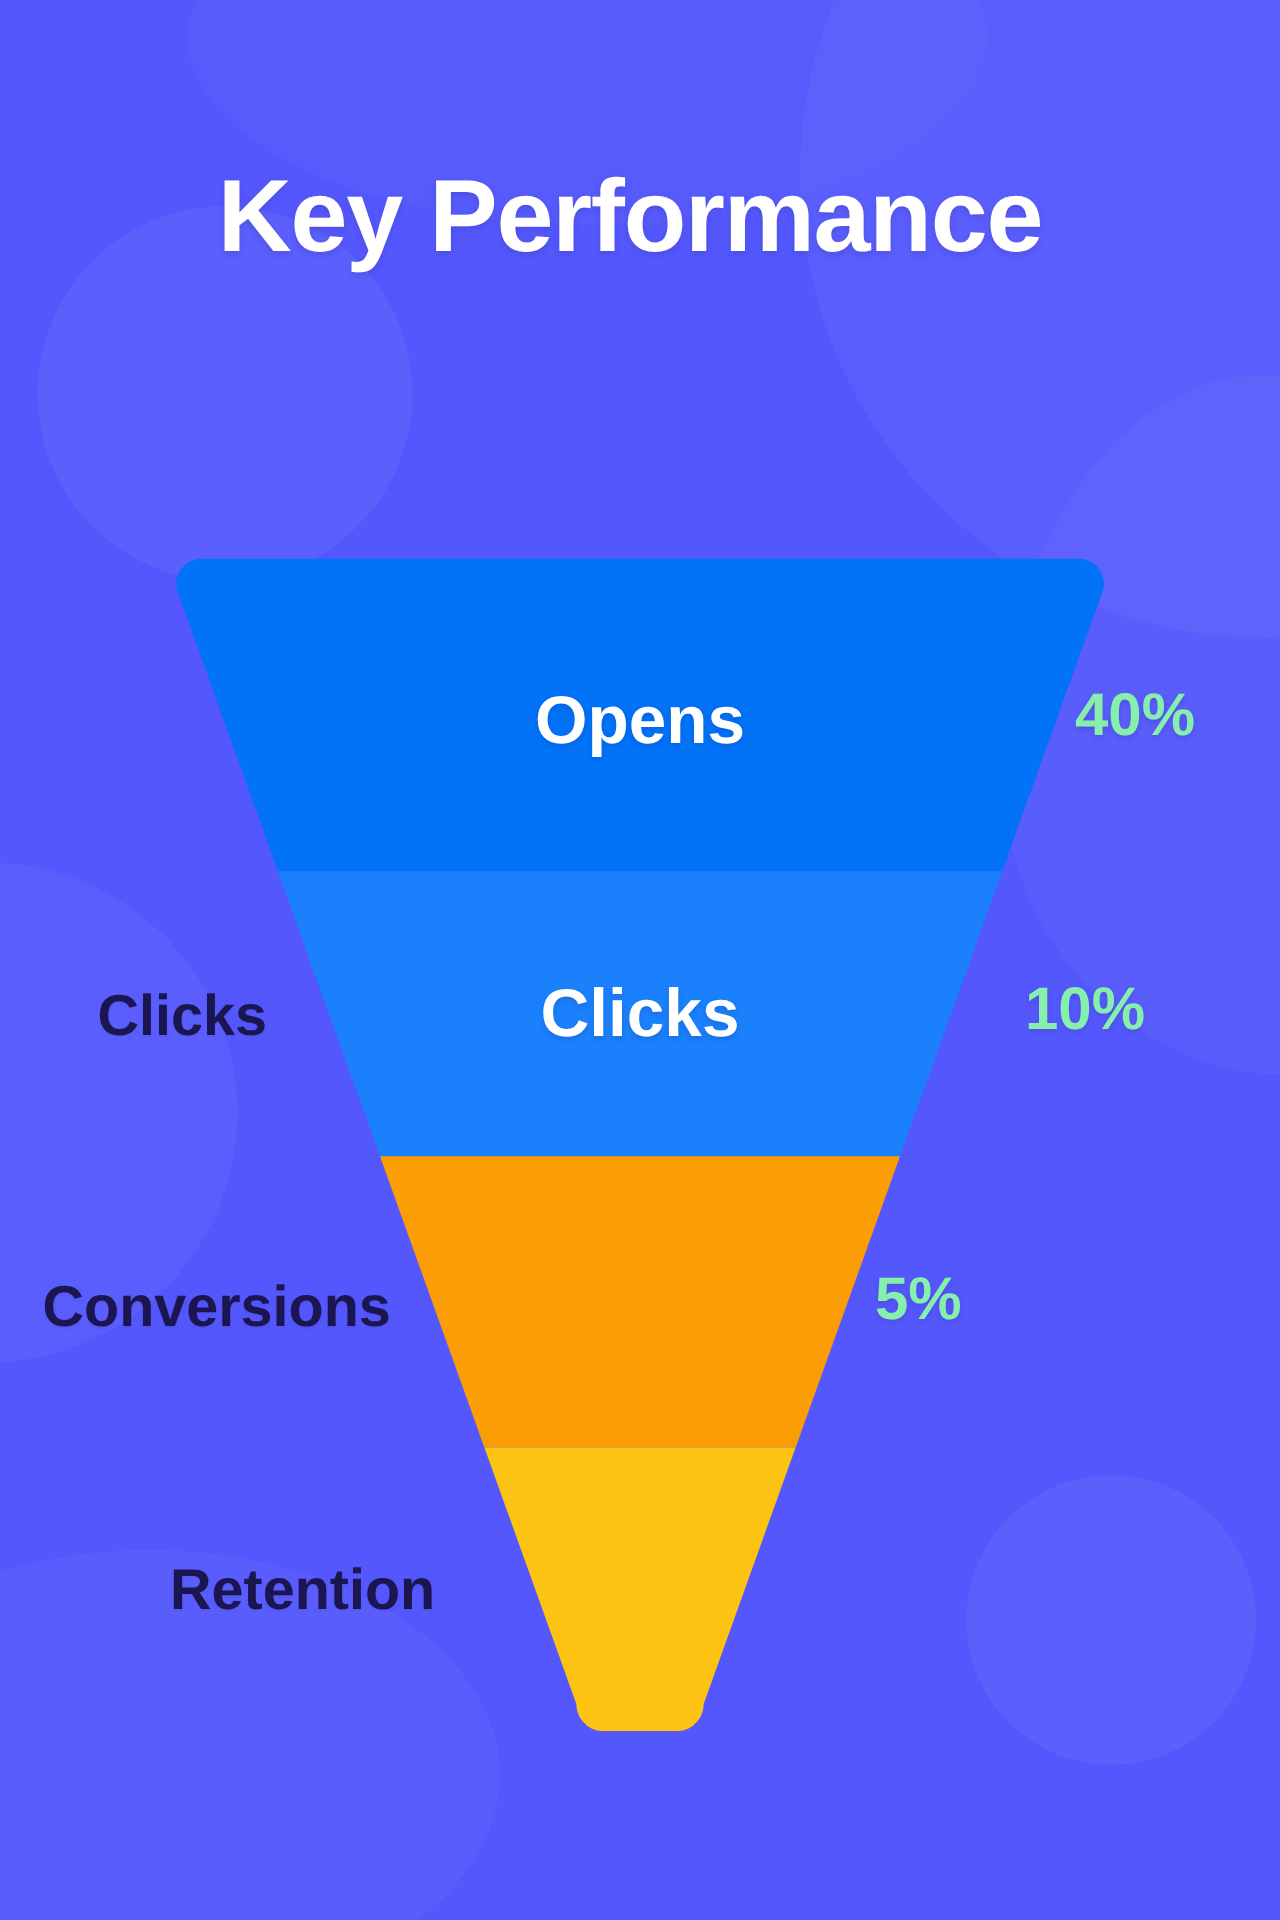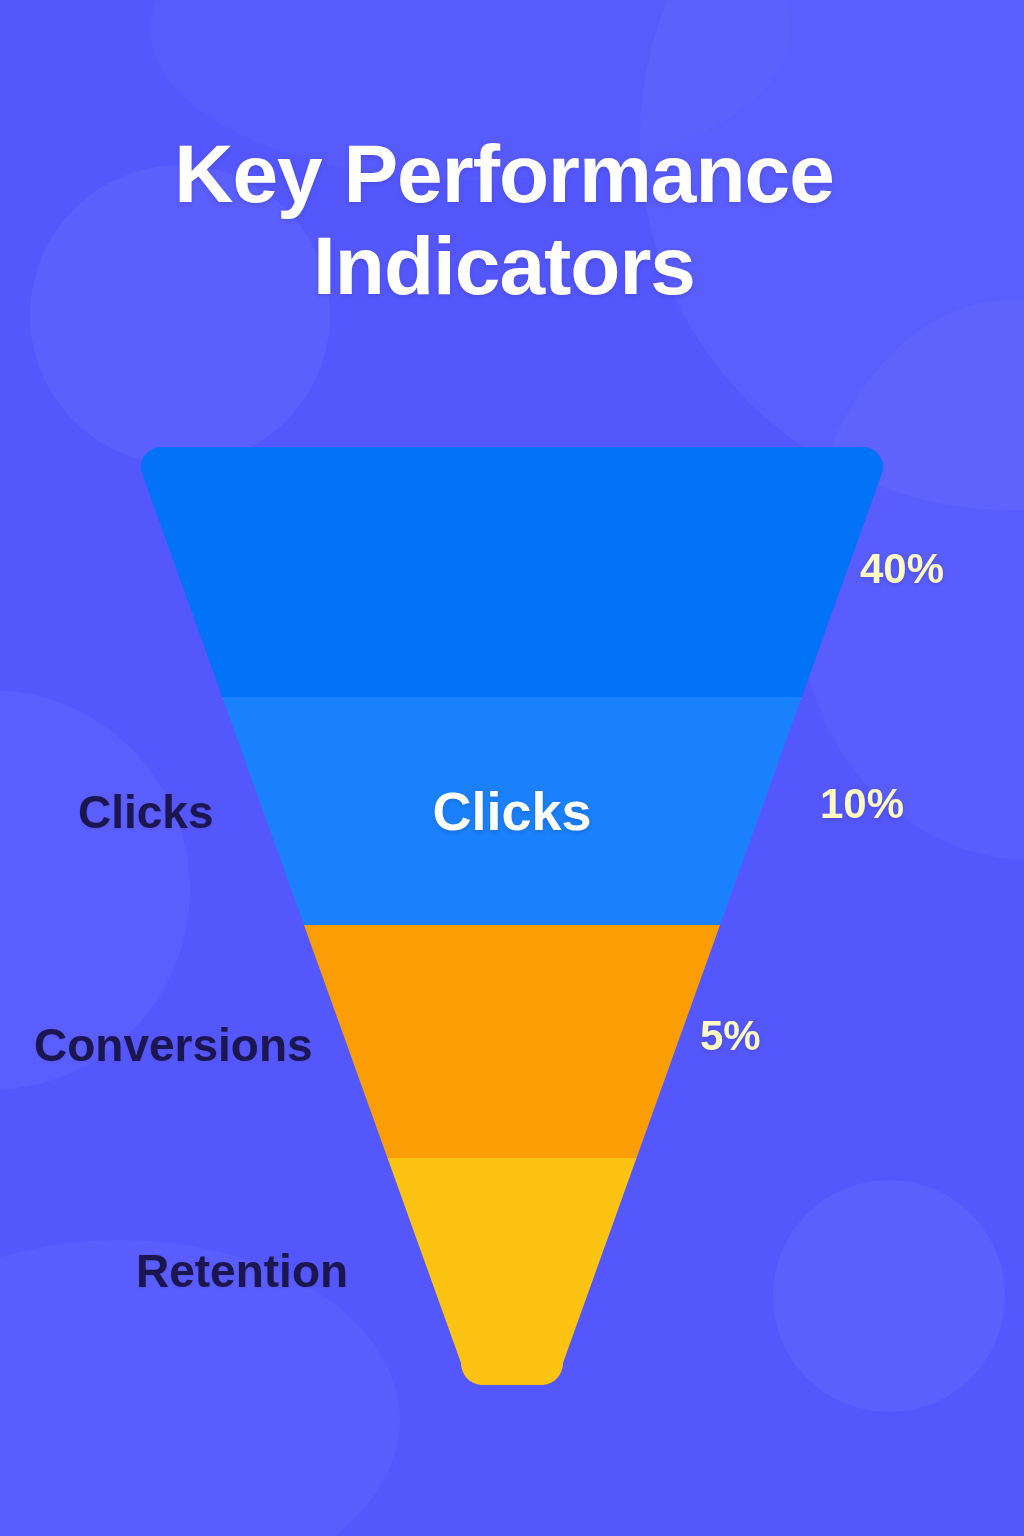--- a/index.html
+++ b/index.html
@@ -91,22 +91,22 @@
     font-weight: bold;
     text-shadow: 0 2px 4px rgba(30,25,100,0.16);
     white-space: nowrap;
   }
   .seg-label-opens { left: 0; top: 545px; width: 1024px; text-align: center; }
   .seg-label-clicks { left: 0; top: 780px; width: 1024px; text-align: center; }
 
   
   .pct {
     position: absolute;
-    color: #fef9c3;
-    font-size: 42px;
+    color: #86efac;
+    font-size: 48px;
     font-weight: bold;
     text-shadow: 0 2px 4px rgba(30,25,100,0.16);
     white-space: nowrap;
   }
   .pct-40 { left: 860px; top: 545px; }
   .pct-10 { left: 782px; top: 780px; margin-left: 38px; }
   .pct-5  { left: 700px; top: 1012px; }
 
   
   .cat {
@@ -129,21 +129,20 @@
   <div class="blob blob-top-fade"></div>
   <div class="blob blob-tl"></div>
   <div class="blob blob-tr"></div>
   <div class="blob blob-tr2"></div>
   <div class="blob blob-left-mid"></div>
   <div class="blob blob-left-low"></div>
   <div class="blob blob-br"></div>
 
   <div class="title">
     <div>Key Performance</div>
-    <div>Indicators</div>
   </div>
 
   <div class="funnel-wrap">
     <svg class="funnel-svg" width="1024" height="1536" viewBox="0 0 1024 1536">
       <defs>
         <clipPath id="funnelClip">
 
           <path d="M 162,447
                    L 863,447
                    A 20 20 0 0 1 882.6,471.5
@@ -164,20 +163,21 @@
         <rect x="100" y="697" width="824" height="228" fill="#1A80FB"></rect>
 
         <rect x="100" y="925" width="824" height="233" fill="#FB9E06"></rect>
 
         <rect x="100" y="1158" width="824" height="240" fill="#FDC312"></rect>
 
         <path d="M 141,447 L 1024,447 L 1024,1400 L 141,1400 Z" fill="url(#none)" opacity="0"></path>
       </g>
     </svg>
 
+    <div class="seg-label seg-label-opens">Opens</div>
     <div class="seg-label seg-label-clicks">Clicks</div>
 
     <div class="pct pct-40">40%</div>
     <div class="pct pct-10">10%</div>
     <div class="pct pct-5">5%</div>
 
     <div class="cat cat-clicks">Clicks</div>
     <div class="cat cat-conversions">Conversions</div>
     <div class="cat cat-retention">Retention</div>
   </div>

